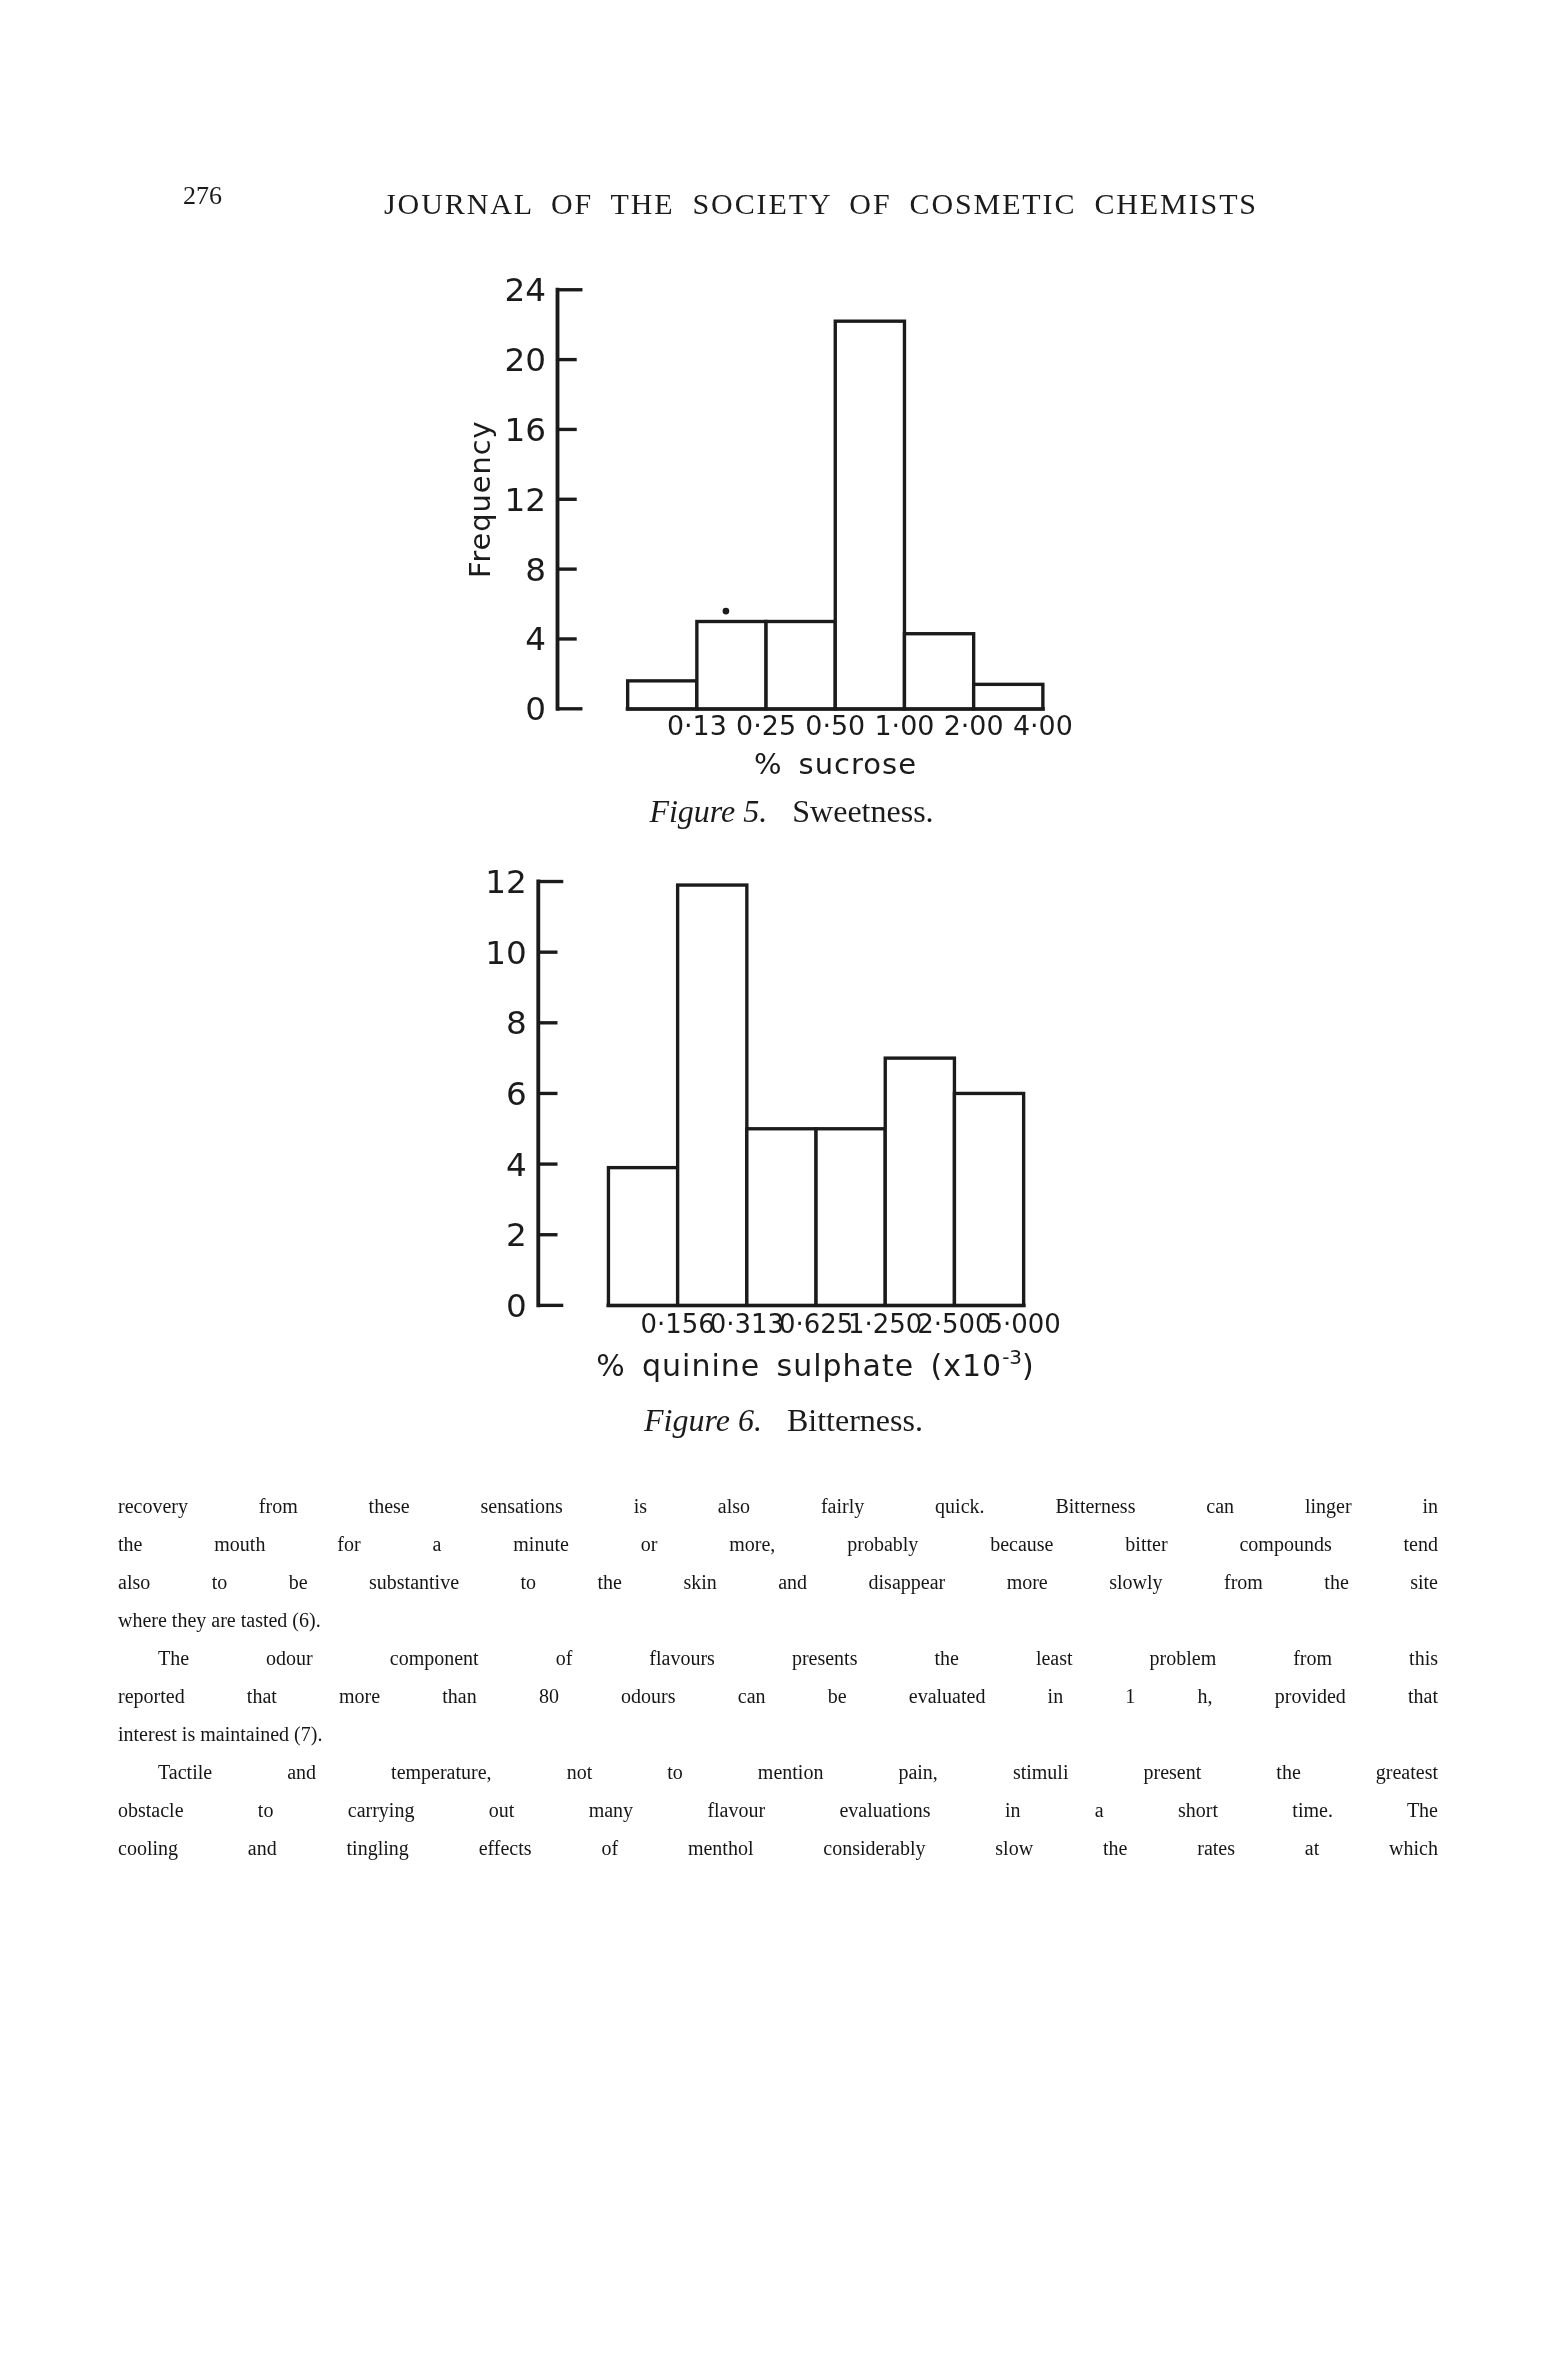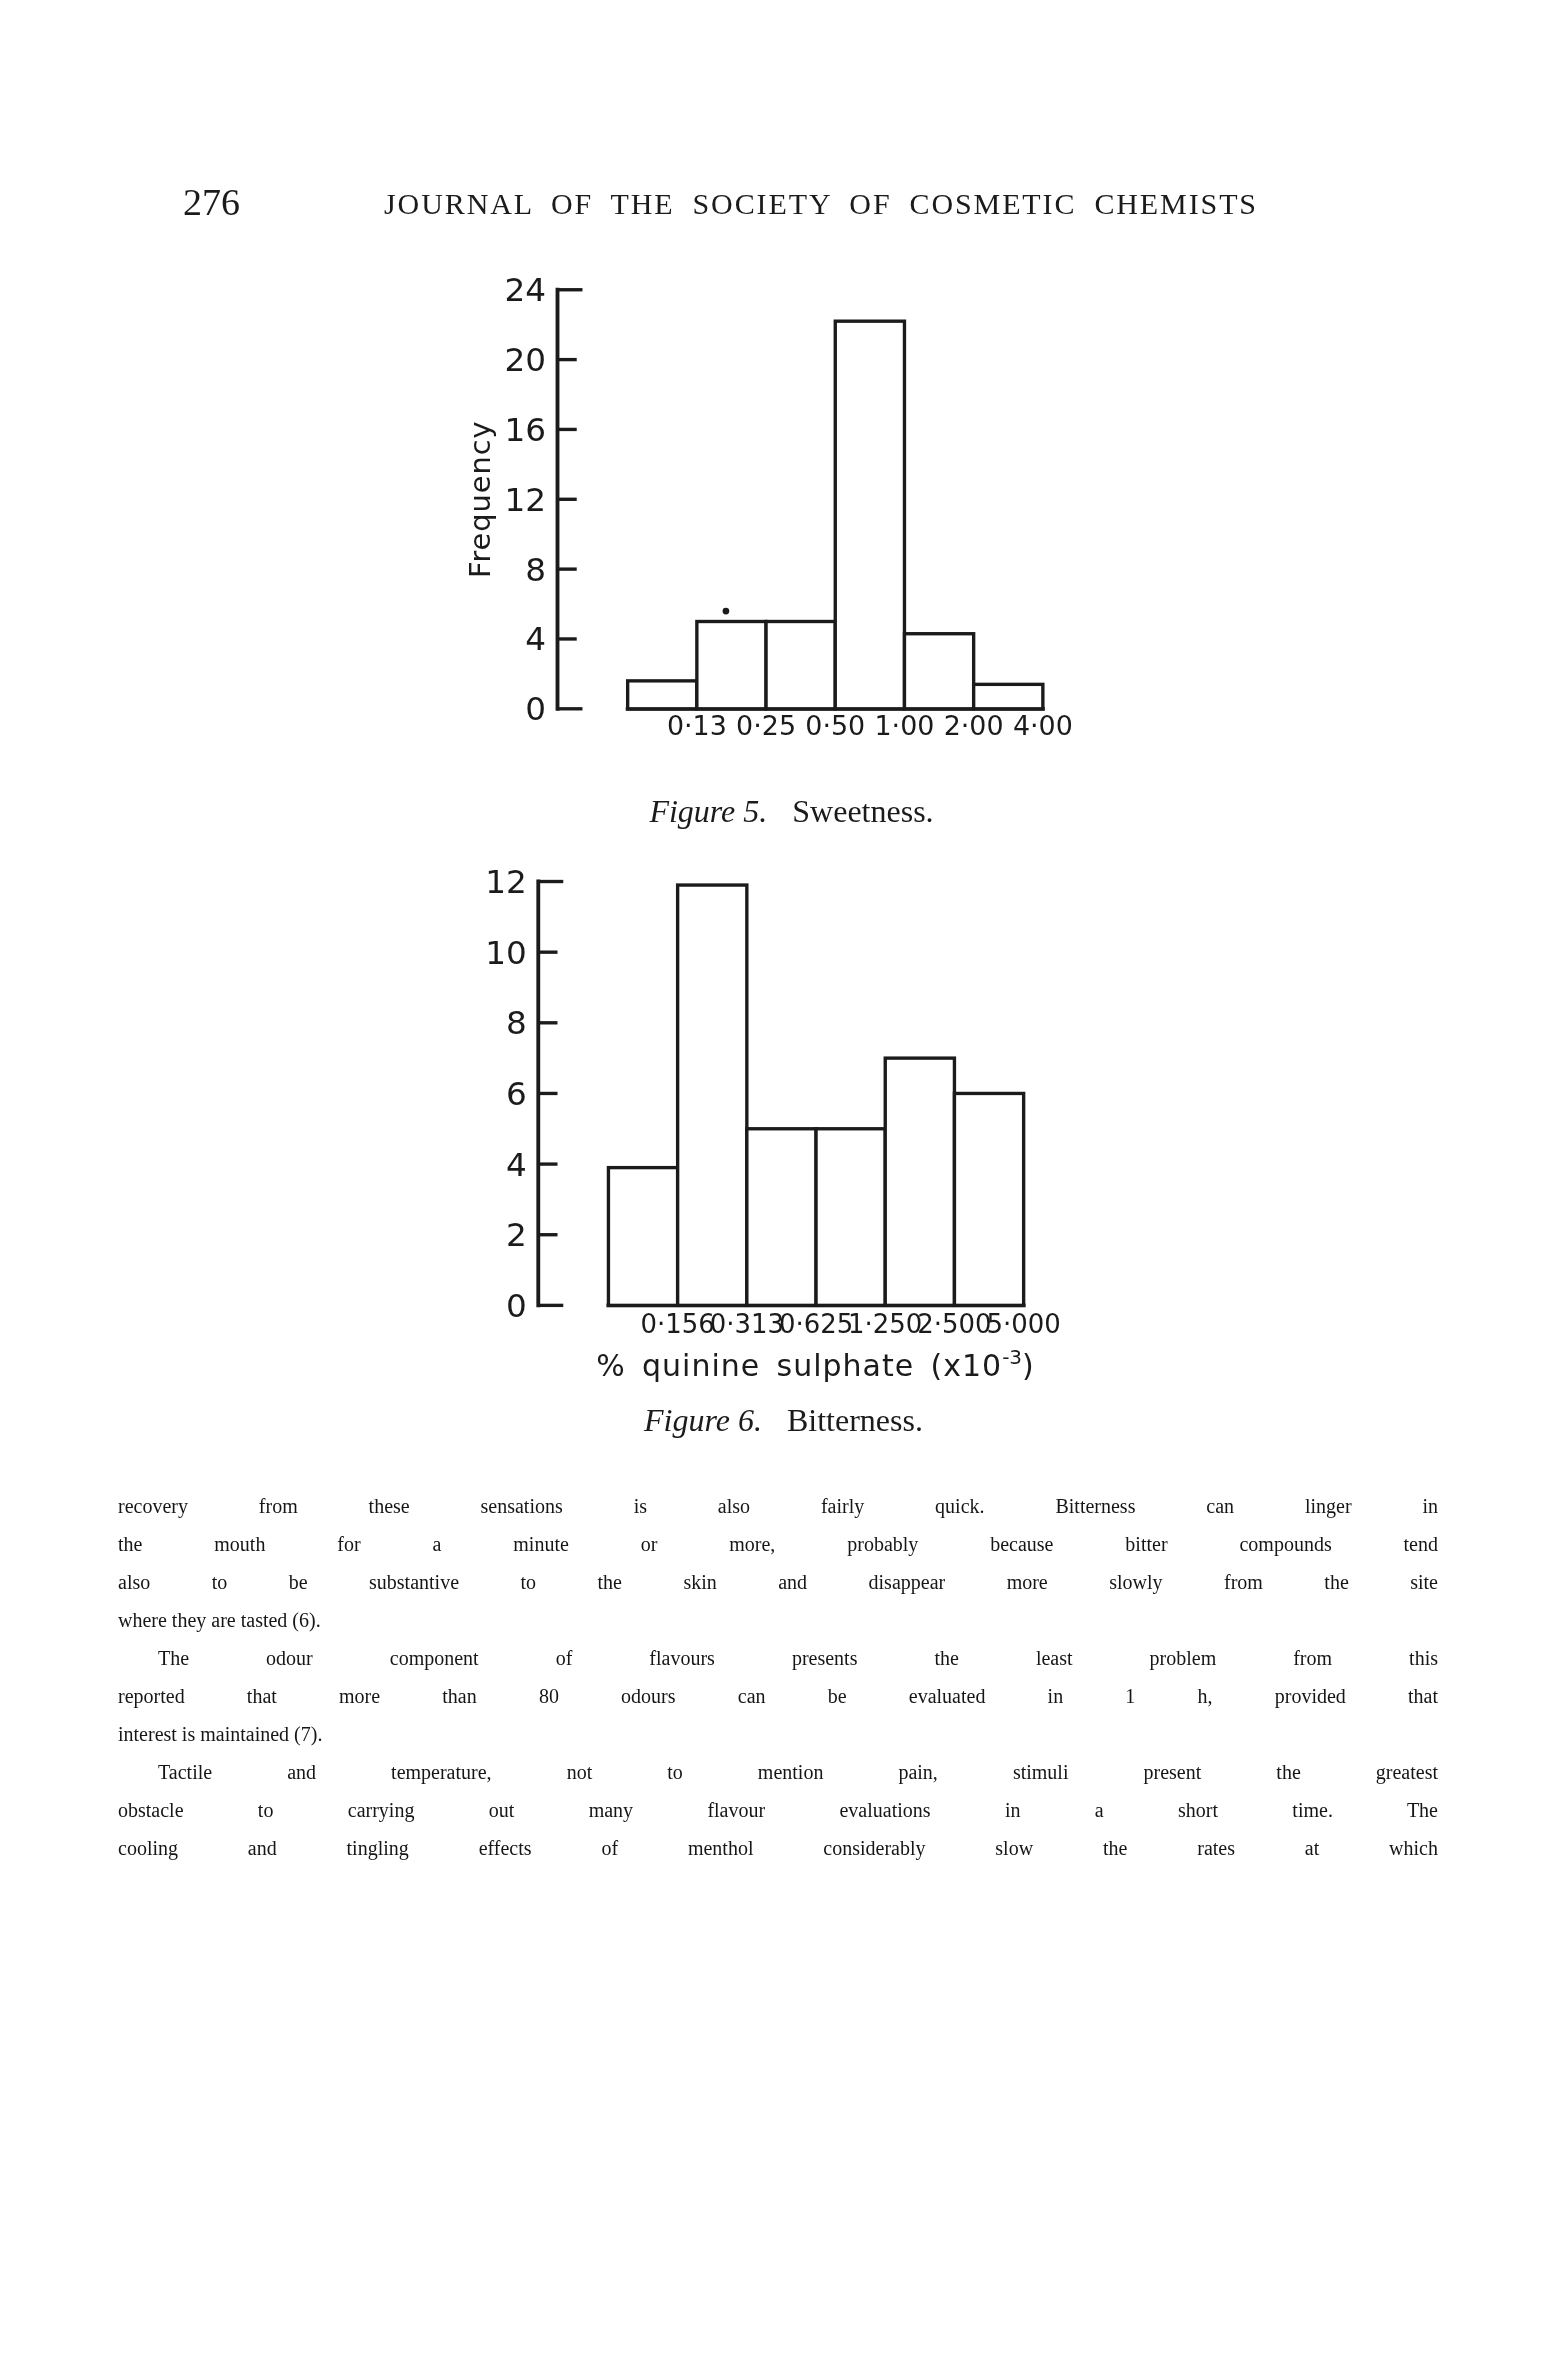--- a/index.html
+++ b/index.html
@@ -7,21 +7,21 @@
     position:relative;
     width:1560px;height:2376px;
     background:#ffffff;
     color:#1b1b1b;
     overflow:hidden;
     font-family:"Liberation Serif", serif;
   }
   
   .page-number{
     position:absolute;left:183px;top:183px;
-    font-size:38px;line-height:1;
+    font-size:26px;line-height:1;
     font-family:"Liberation Serif", serif;
   }
   .journal-title{
     position:absolute;left:384px;top:189px;width:874px;
     text-align:center;
     font-size:30px;line-height:1;
     letter-spacing:1.9px;word-spacing:8.6px;
     font-family:"Liberation Serif", serif;
   }
   
@@ -93,20 +93,21 @@
       <rect x="653" y="442.56666666666666" width="72" height="25.433333333333334" fill="#ffffff" stroke="#1b1b1b" stroke-width="3.5"></rect>
       <text x="365" y="495" text-anchor="middle" font-size="28" font-family="&quot;DejaVu Sans&quot;, sans-serif">0·13</text>
       <text x="437" y="495" text-anchor="middle" font-size="28" font-family="&quot;DejaVu Sans&quot;, sans-serif">0·25</text>
       <text x="509" y="495" text-anchor="middle" font-size="28" font-family="&quot;DejaVu Sans&quot;, sans-serif">0·50</text>
       <text x="581" y="495" text-anchor="middle" font-size="28" font-family="&quot;DejaVu Sans&quot;, sans-serif">1·00</text>
       <text x="653" y="495" text-anchor="middle" font-size="28" font-family="&quot;DejaVu Sans&quot;, sans-serif">2·00</text>
       <text x="725" y="495" text-anchor="middle" font-size="28" font-family="&quot;DejaVu Sans&quot;, sans-serif">4·00</text>
       <text x="150" y="250" text-anchor="middle" font-size="30" letter-spacing="1" font-family="&quot;DejaVu Sans&quot;, sans-serif" transform="rotate(-90 150 250)">Frequency</text>
       <circle cx="395.24" cy="366.26666666666665" r="3.5" fill="#1b1b1b"></circle>
     </svg>
+  <div class="axis-title" id="fig5-xlabel">% sucrose</div>
   <div class="fig-caption" id="fig5-caption">
     <span class="cap-label">Figure 5.</span><span>Sweetness.</span>
   </div>
 
   <svg id="fig6-svg" class="fig-svg" viewBox="0 0 800 540">
       <line x1="200" y1="36" x2="200" y2="481" stroke="#1b1b1b" stroke-width="4"></line>
       <line x1="200" y1="479" x2="226" y2="479" stroke="#1b1b1b" stroke-width="3.5"></line>
       <text x="188" y="491" text-anchor="end" font-size="34" font-family="&quot;DejaVu Sans&quot;, sans-serif">0</text>
       <line x1="200" y1="405.5" x2="220" y2="405.5" stroke="#1b1b1b" stroke-width="3.5"></line>
       <text x="188" y="417.5" text-anchor="end" font-size="34" font-family="&quot;DejaVu Sans&quot;, sans-serif">2</text>

